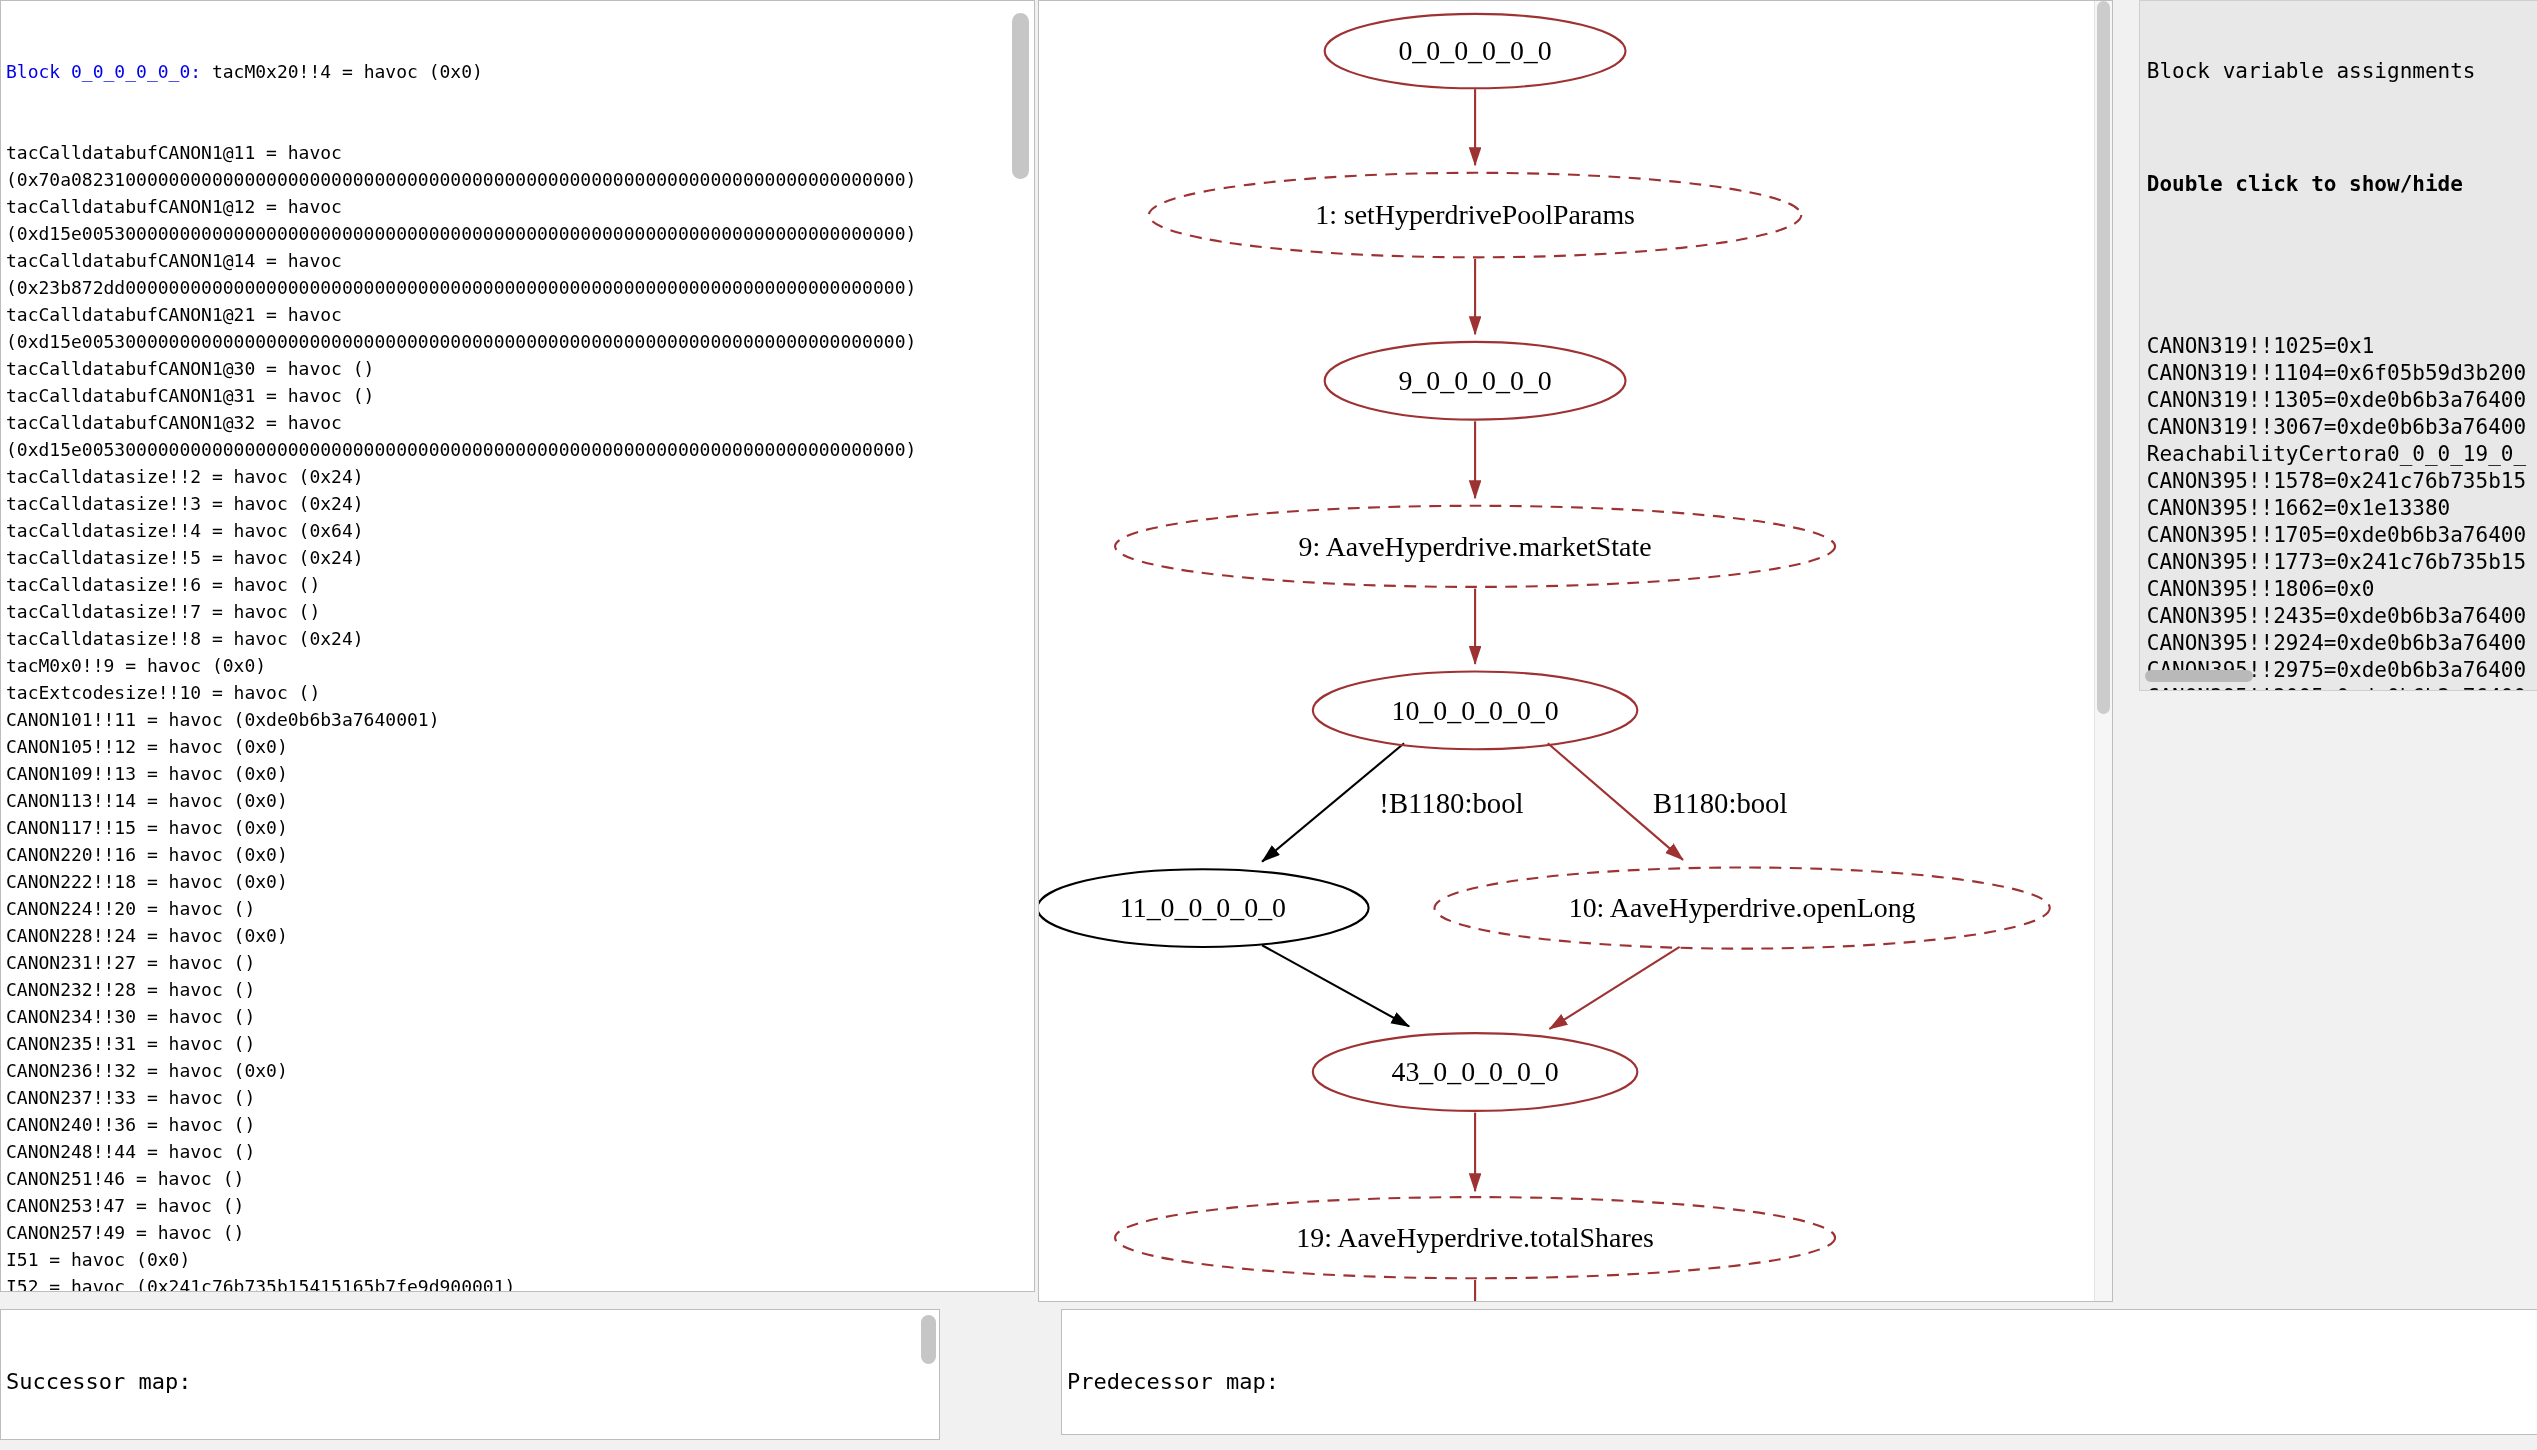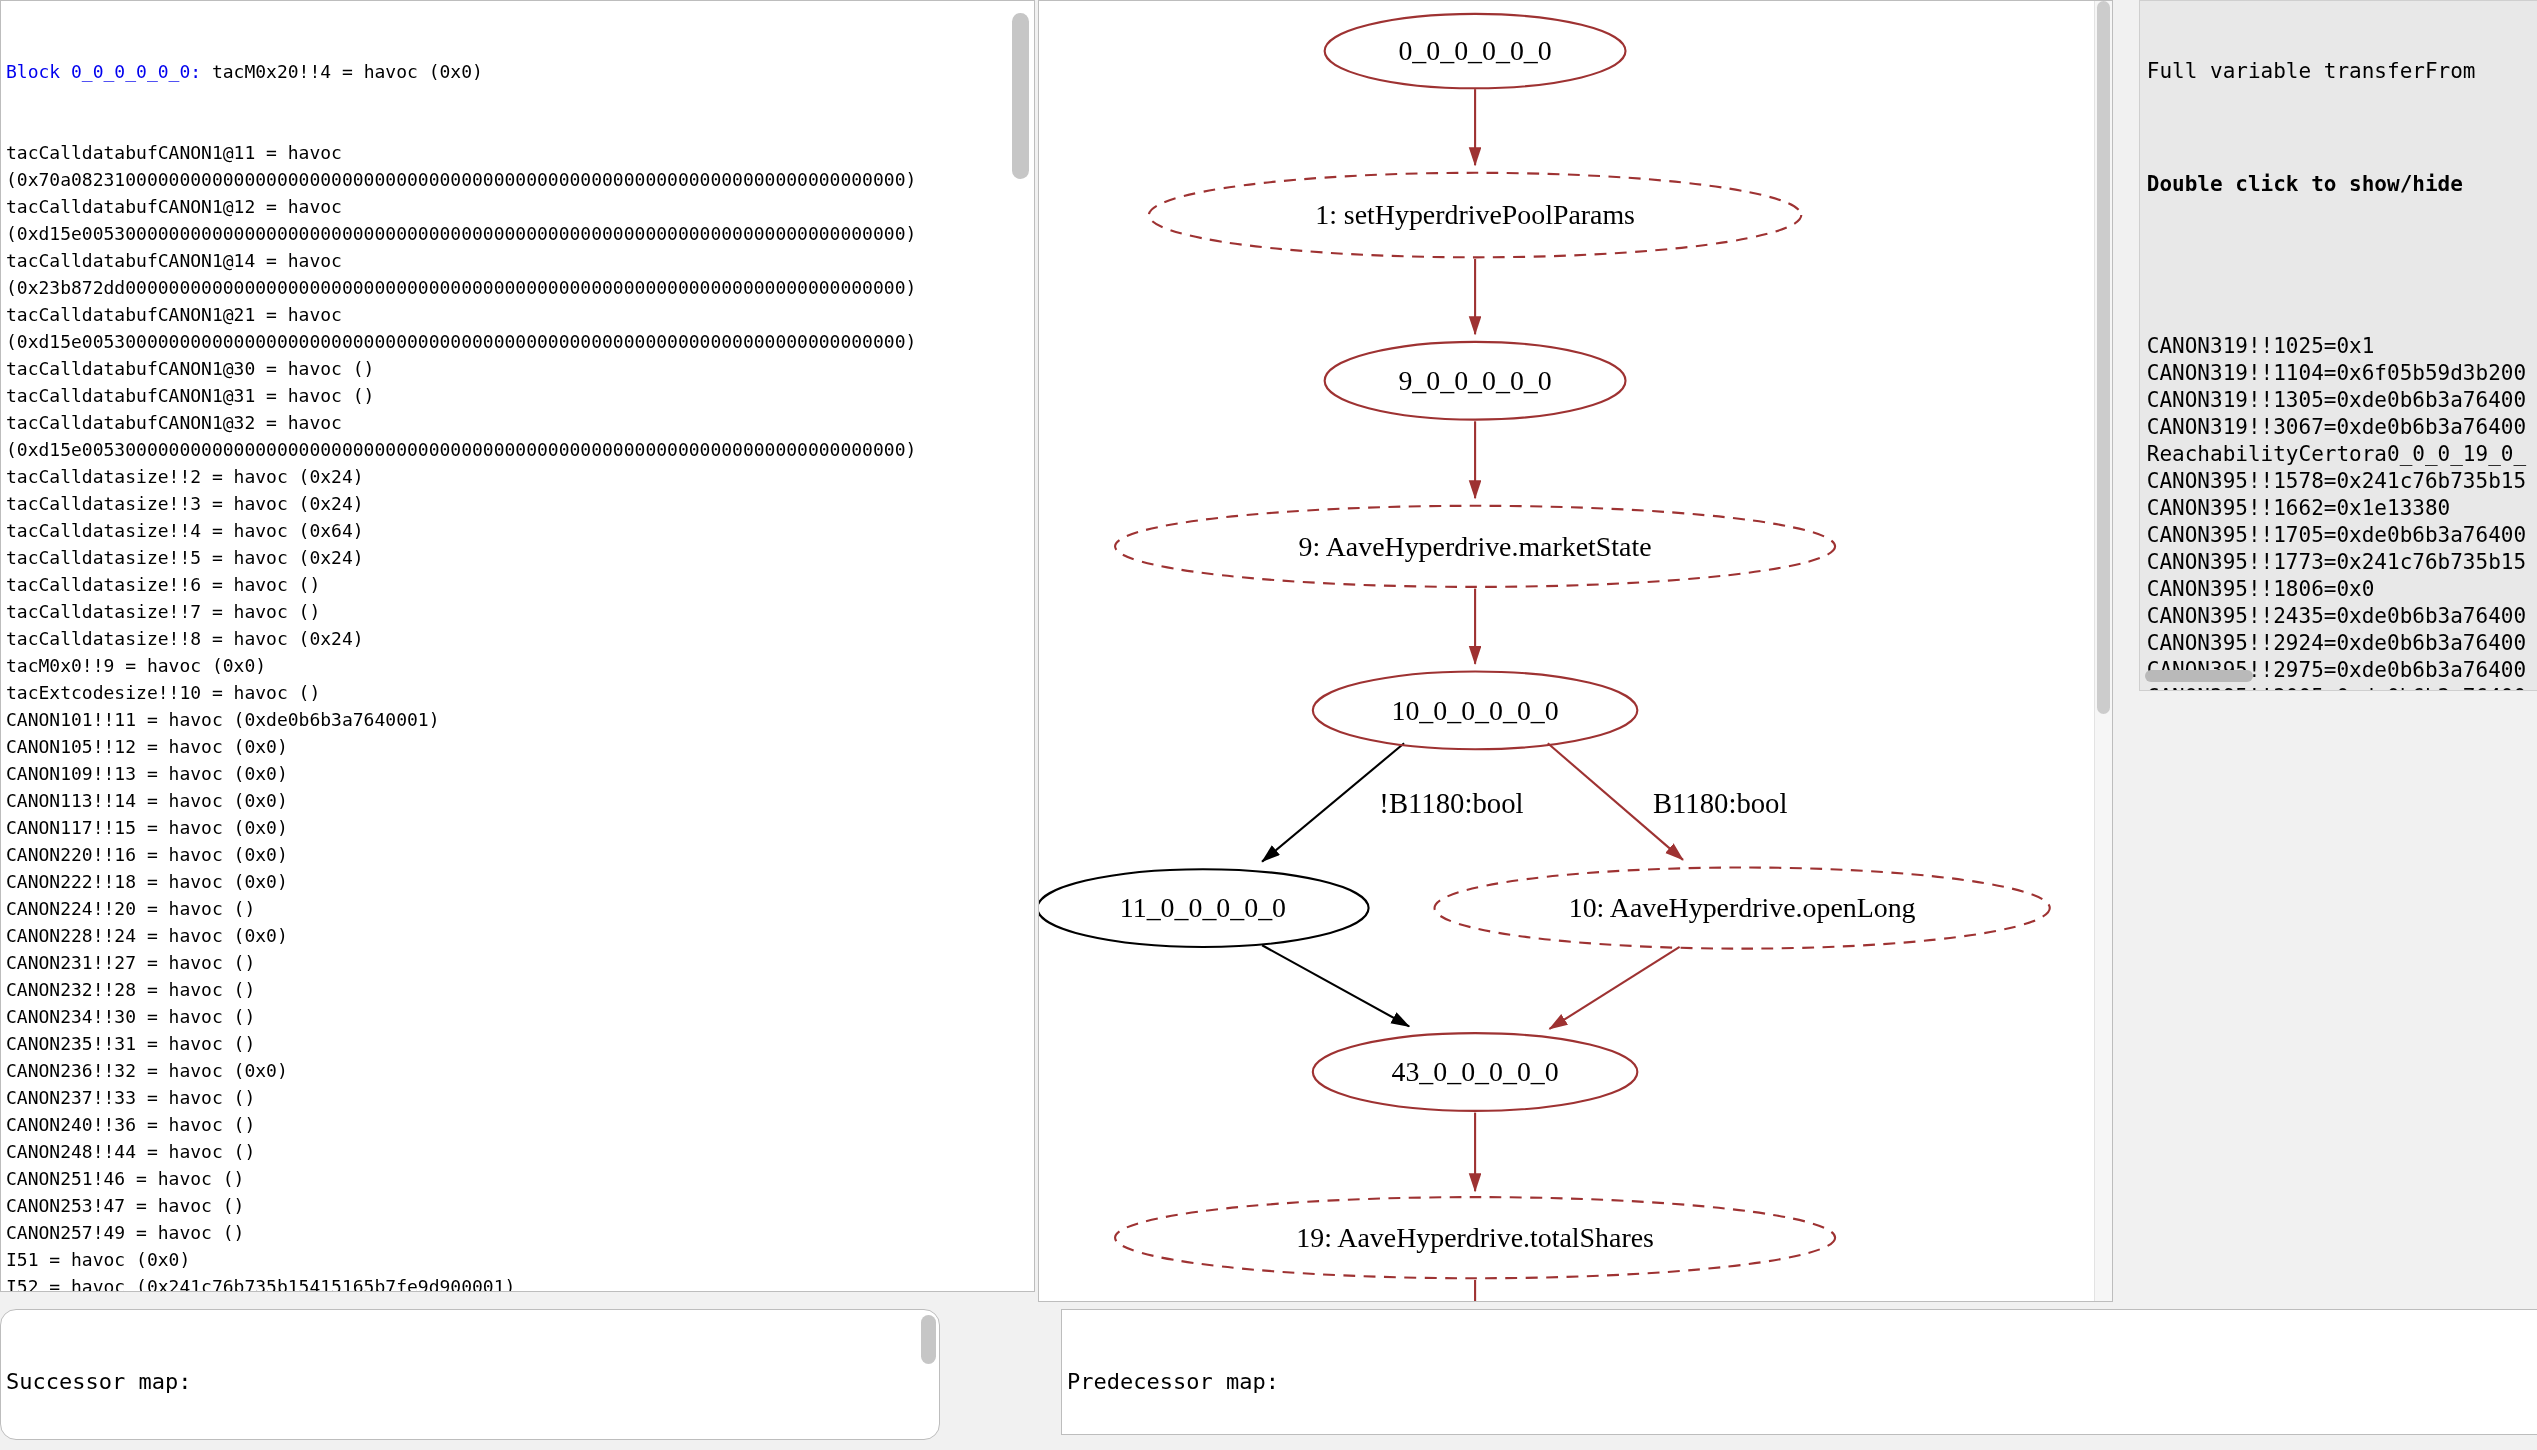--- a/index.html
+++ b/index.html
@@ -26,21 +26,21 @@
   
   #right-panel{left:2139px;top:0;width:399px;height:691px;}
   .rp-content{font-size:21px;line-height:27px;white-space:pre;padding:3.4px 0 0 6.8px;}
   .rp-title{font-weight:normal;}
   .rp-subtitle{font-weight:bold;margin-top:32px;}
   
   #links-panel{left:2049px;top:707px;width:485px;height:360px;background:#e8e8e8;border:0.8px solid #e0e0e0;box-sizing:border-box;overflow:hidden;padding:3.4px 0 0 3.4px;}
   .link-row{font-size:22px;line-height:29px;}
   .arrows{color:#3d9c3d;letter-spacing:-6px;margin-right:6px;}
   
-  #successor-panel{left:0;top:1309px;width:940px;height:131px;border-radius:16px;}
+  #successor-panel{left:0;top:1309px;width:940px;height:131px;}
   #predecessor-panel{left:1061px;top:1309px;width:1511px;height:126px;}
   .bp-content{font-size:22px;line-height:28px;white-space:pre;padding:1.7px 0 0 5px;}
 </style>
 </head>
 <body>
 
 <div id="left-panel" class="panel">
   <div class="code">
     <div class="code-line"><a>Block 0_0_0_0_0_0:</a><span> tacM0x20!!4 = havoc (0x0)</span></div>
     <div><div class="code-line">tacCalldatabufCANON1@11 = havoc</div><div class="code-line">(0x70a08231000000000000000000000000000000000000000000000000000000000000000000000000)</div><div class="code-line">tacCalldatabufCANON1@12 = havoc</div><div class="code-line">(0xd15e0053000000000000000000000000000000000000000000000000000000000000000000000000)</div><div class="code-line">tacCalldatabufCANON1@14 = havoc</div><div class="code-line">(0x23b872dd000000000000000000000000000000000000000000000000000000000000000000000000)</div><div class="code-line">tacCalldatabufCANON1@21 = havoc</div><div class="code-line">(0xd15e0053000000000000000000000000000000000000000000000000000000000000000000000000)</div><div class="code-line">tacCalldatabufCANON1@30 = havoc ()</div><div class="code-line">tacCalldatabufCANON1@31 = havoc ()</div><div class="code-line">tacCalldatabufCANON1@32 = havoc</div><div class="code-line">(0xd15e0053000000000000000000000000000000000000000000000000000000000000000000000000)</div><div class="code-line">tacCalldatasize!!2 = havoc (0x24)</div><div class="code-line">tacCalldatasize!!3 = havoc (0x24)</div><div class="code-line">tacCalldatasize!!4 = havoc (0x64)</div><div class="code-line">tacCalldatasize!!5 = havoc (0x24)</div><div class="code-line">tacCalldatasize!!6 = havoc ()</div><div class="code-line">tacCalldatasize!!7 = havoc ()</div><div class="code-line">tacCalldatasize!!8 = havoc (0x24)</div><div class="code-line">tacM0x0!!9 = havoc (0x0)</div><div class="code-line">tacExtcodesize!!10 = havoc ()</div><div class="code-line">CANON101!!11 = havoc (0xde0b6b3a7640001)</div><div class="code-line">CANON105!!12 = havoc (0x0)</div><div class="code-line">CANON109!!13 = havoc (0x0)</div><div class="code-line">CANON113!!14 = havoc (0x0)</div><div class="code-line">CANON117!!15 = havoc (0x0)</div><div class="code-line">CANON220!!16 = havoc (0x0)</div><div class="code-line">CANON222!!18 = havoc (0x0)</div><div class="code-line">CANON224!!20 = havoc ()</div><div class="code-line">CANON228!!24 = havoc (0x0)</div><div class="code-line">CANON231!!27 = havoc ()</div><div class="code-line">CANON232!!28 = havoc ()</div><div class="code-line">CANON234!!30 = havoc ()</div><div class="code-line">CANON235!!31 = havoc ()</div><div class="code-line">CANON236!!32 = havoc (0x0)</div><div class="code-line">CANON237!!33 = havoc ()</div><div class="code-line">CANON240!!36 = havoc ()</div><div class="code-line">CANON248!!44 = havoc ()</div><div class="code-line">CANON251!46 = havoc ()</div><div class="code-line">CANON253!47 = havoc ()</div><div class="code-line">CANON257!49 = havoc ()</div><div class="code-line">I51 = havoc (0x0)</div><div class="code-line">I52 = havoc (0x241c76b735b15415165b7fe9d900001)</div></div>
@@ -110,21 +110,21 @@
       <text class="node-label" x="516" y="1474" text-anchor="middle">19: AaveHyperdrive.totalShares</text>
     </g>
   </svg>
   <div class="vtrack" style="right:0;top:0;width:17px;height:100%;">
     <div class="vthumb" style="left:1.7px;top:0;width:13.5px;height:713px;background:#cccccc;"></div>
   </div>
 </div>
 
 <div id="right-panel" class="panel gray-panel">
   <div class="rp-content">
-    <div class="rp-title">Full variable transferFrom</div>
+    <div class="rp-title">Block variable assignments</div>
     <div class="rp-subtitle">Double click to show/hide</div>
     <div>&nbsp;</div>
     <div><div class="code-line">CANON319!!1025=0x1</div><div class="code-line">CANON319!!1104=0x6f05b59d3b200</div><div class="code-line">CANON319!!1305=0xde0b6b3a76400</div><div class="code-line">CANON319!!3067=0xde0b6b3a76400</div><div class="code-line">ReachabilityCertora0_0_0_19_0_</div><div class="code-line">CANON395!!1578=0x241c76b735b15</div><div class="code-line">CANON395!!1662=0x1e13380</div><div class="code-line">CANON395!!1705=0xde0b6b3a76400</div><div class="code-line">CANON395!!1773=0x241c76b735b15</div><div class="code-line">CANON395!!1806=0x0</div><div class="code-line">CANON395!!2435=0xde0b6b3a76400</div><div class="code-line">CANON395!!2924=0xde0b6b3a76400</div><div class="code-line">CANON395!!2975=0xde0b6b3a76400</div><div class="code-line">CANON395!!3005=0xde0b6b3a76400</div><div class="code-line">CANON395!!3045=0xde0b6b3a76400</div></div>
   </div>
   <div class="hthumb" style="left:5px;bottom:8.5px;width:108px;height:12px;background:#b9b9b9;"></div>
 </div>
 
 <div id="links-panel">
   <div>
 

